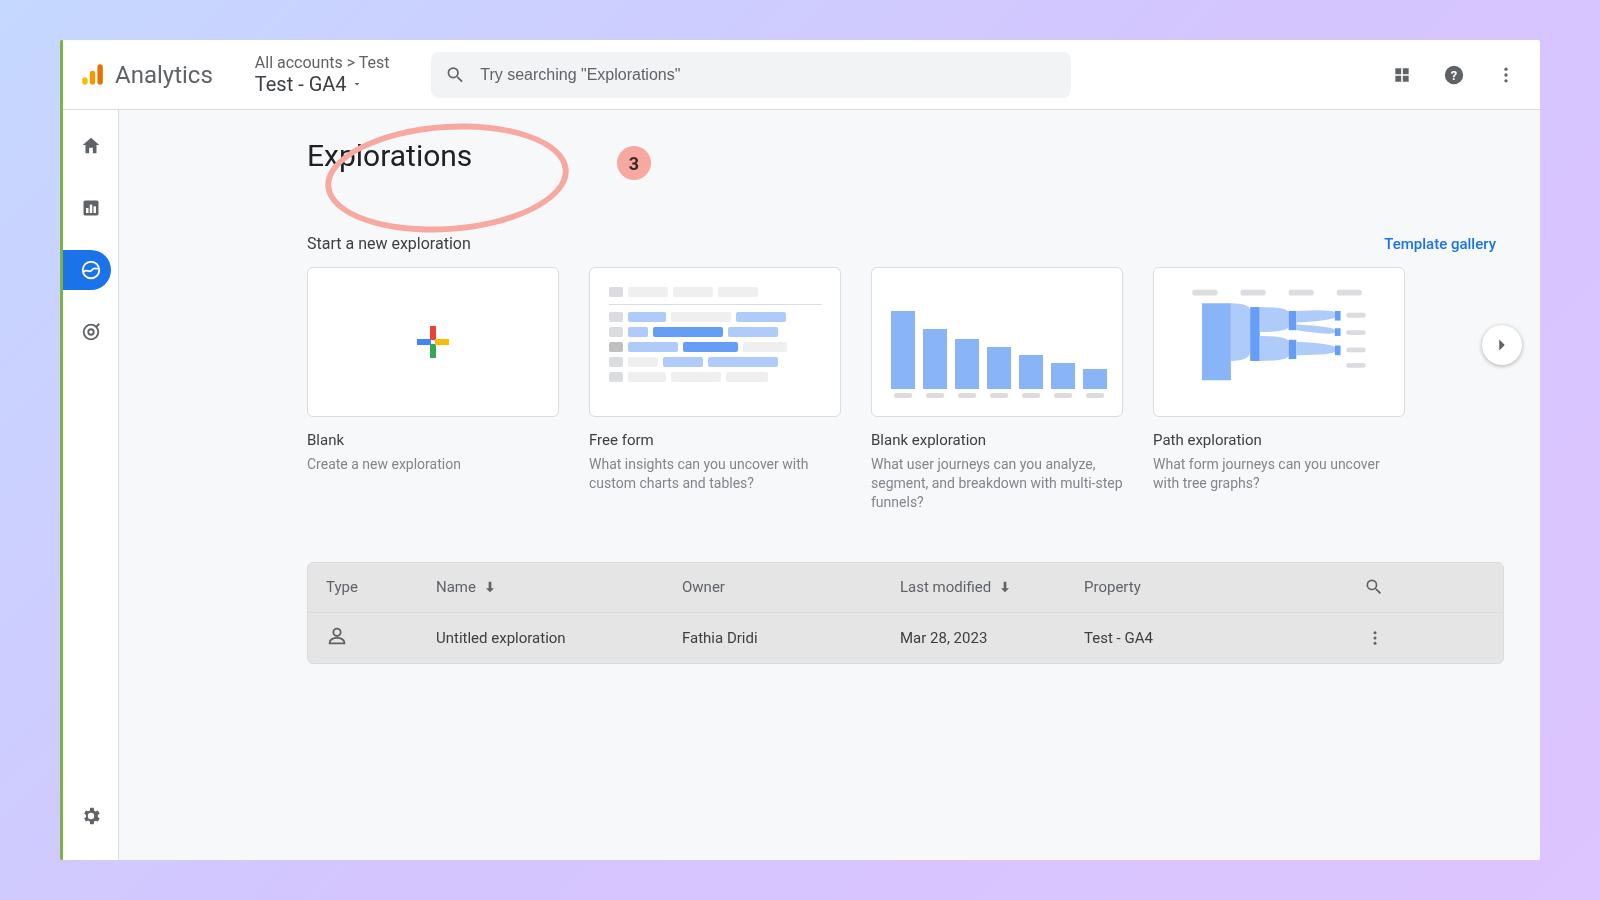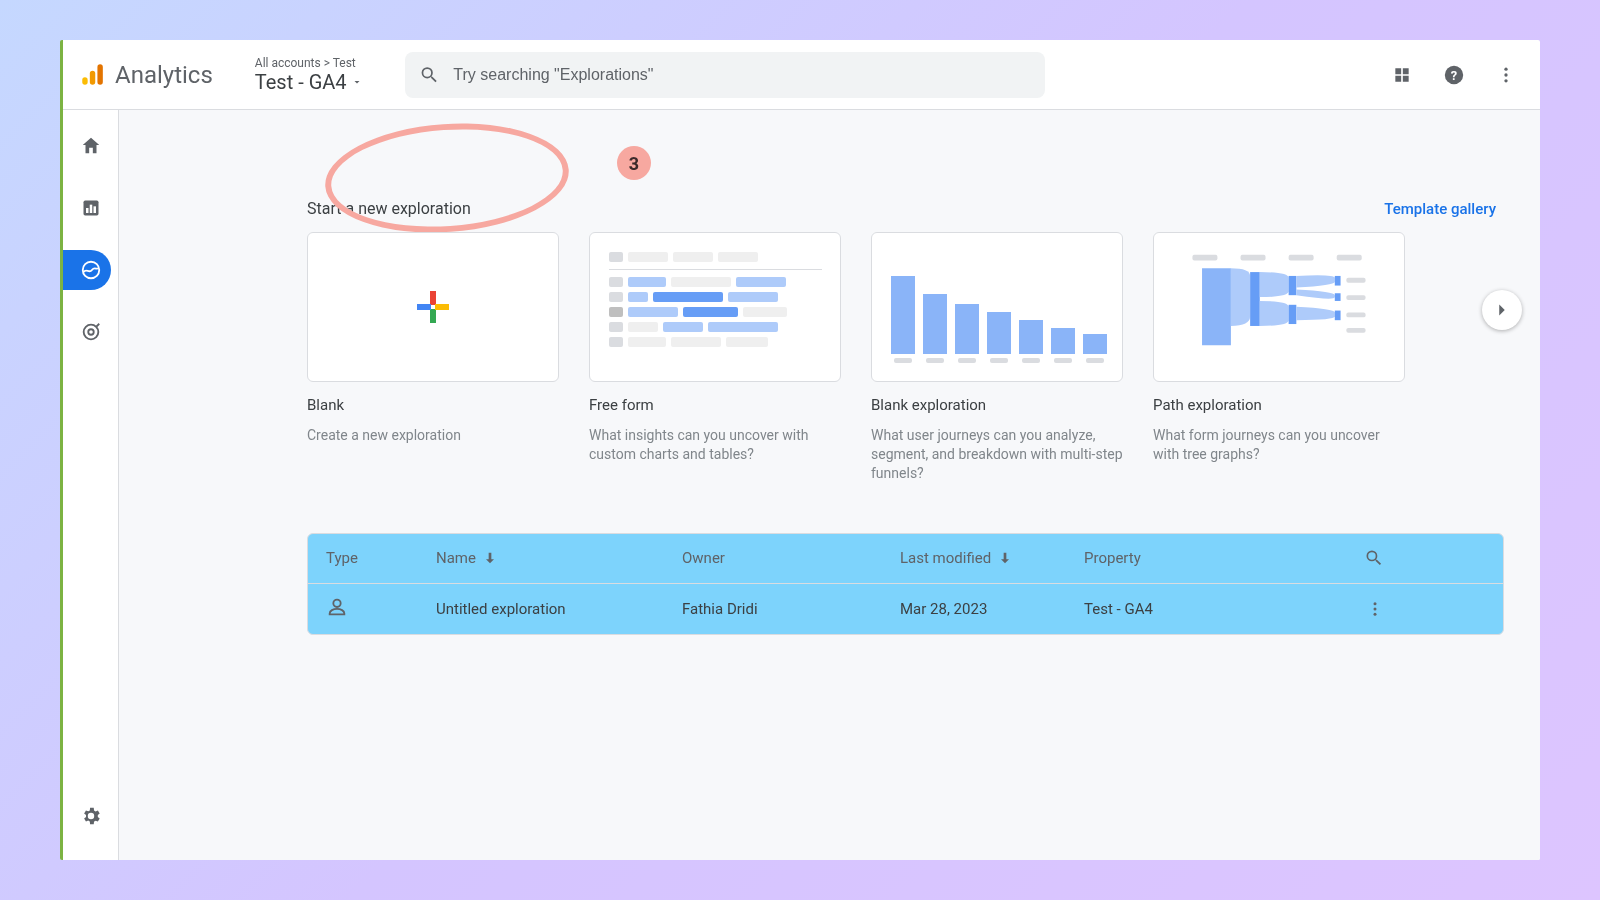--- a/index.html
+++ b/index.html
@@ -3,44 +3,44 @@
 <meta charset="utf-8">
 <style>
   * { box-sizing: border-box; margin: 0; padding: 0; }
   body { font-family: Roboto, Arial, sans-serif; background: linear-gradient(135deg, #c5d8ff 0%, #d4c5ff 50%, #ddc5ff 100%); width: 1600px; height: 900px; overflow: hidden; padding: 40px 60px; }
   .app-frame { background: #fff; width: 100%; height: 100%; border-left: 3px solid #7cb342; display: flex; flex-direction: column; border-radius: 2px; overflow: hidden; position: relative; }
   .topbar { height: 70px; display: flex; align-items: center; padding: 0 16px; border-bottom: 1px solid #dadce0; gap: 22px; }
   .logo-block { display: flex; align-items: center; gap: 10px; }
   .logo-svg { width: 26px; height: 26px; }
   .app-name { font-size: 24px; color: #5f6368; }
   .account-block { display: flex; flex-direction: column; margin-left: 20px; }
-  .breadcrumb { font-size: 12px; color: #5f6368; }
+  .breadcrumb { font-size: 16px; color: #5f6368; }
   .property-name { font-size: 20px; color: #3c4043; display: flex; align-items: center; gap: 4px; }
   .search-wrap { flex: 0 0 640px; height: 46px; background: #f1f3f4; border-radius: 8px; display: flex; align-items: center; padding: 0 14px; gap: 14px; margin-left: 20px; }
   .search-wrap input { border: none; background: transparent; font-size: 16px; color: #5f6368; width: 100%; outline: none; }
   .search-wrap input::placeholder { color: #5f6368; }
   .topbar-icons { margin-left: auto; display: flex; align-items: center; gap: 28px; padding-right: 6px; }
   .icon-btn { width: 24px; height: 24px; display:flex; align-items:center; justify-content:center; color:#5f6368; cursor:pointer; }
   .main-area { flex: 1; display: flex; min-height: 0; }
   .sidenav { width: 56px; display: flex; flex-direction: column; align-items: center; padding-top: 16px; gap: 22px; border-right: 1px solid #dadce0; position: relative; }
   .sidenav .nav-item { width: 40px; height: 40px; display:flex; align-items:center; justify-content:center; color:#5f6368; cursor:pointer; border-radius: 50%; }
   .sidenav .nav-item.active { background: #1a73e8; color: #fff; border-radius: 0 24px 24px 0; width: 48px; margin-left: -8px; padding-left: 8px; }
   .sidenav .settings { margin-top: auto; margin-bottom: 24px; }
   .content { flex: 1; background: #f7f8fa; overflow: auto; padding: 28px 36px 36px 188px; position: relative; }
   .page-title { font-size: 30px; color: #202124; font-weight: 400; }
   .subtitle-row { display: flex; justify-content: space-between; align-items: flex-end; margin-top: 28px; margin-bottom: 14px; padding-right: 8px; }
   .subtitle { font-size: 16px; color: #3c4043; }
   .tpl-link { font-size: 15px; color: #1a73e8; font-weight: 500; cursor: pointer; margin-top: 34px; }
   .cards-row { display: flex; gap: 30px; position: relative; }
   .card { width: 252px; }
   .card .preview { height: 150px; background: #fff; border: 1px solid #dadce0; border-radius: 6px; display:flex; align-items:center; justify-content:center; overflow:hidden; cursor:pointer; }
   .card-title { font-size: 15px; color: #3c4043; margin-top: 14px; }
-  .card-desc { font-size: 14px; color: #80868b; margin-top: 12px; line-height: 1.35; }
+  .card-desc { font-size: 14px; color: #80868b; margin-top: 6px; line-height: 1.35; }
   .next-btn { position: absolute; right: -18px; top: 58px; width: 40px; height: 40px; background: #fff; border-radius: 50%; box-shadow: 0 1px 4px rgba(0,0,0,.3); display:flex; align-items:center; justify-content:center; color:#5f6368; cursor:pointer; }
-  .table-wrap { background:#7dd3fc; border:1px solid #dadce0; border-radius:6px; margin-top: 50px; }
+  .table-wrap { background:#e5e5e5; border:1px solid #dadce0; border-radius:6px; margin-top: 50px; }
   .thead, .trow { display:grid; grid-template-columns: 110px 246px 218px 184px 240px 60px; align-items:center; padding: 0 18px; height: 50px; font-size: 15px; color:#3c4043; }
   .thead { border-bottom: 1px solid #dadce0; color:#5f6368; }
   .th { display:flex; align-items:center; gap:6px; }
   .tsearch { display:flex; justify-content:flex-end; color:#5f6368; }
   .trow .type-ico { color:#5f6368; }
   .row-more { display:flex; justify-content:flex-end; color:#5f6368; cursor:pointer; }
   
   .anno-circle { position:absolute; left: 206px; top: 14px; width: 244px; height: 108px; border: 6px solid #f7a8a0; border-radius: 50%; transform: rotate(-4deg); pointer-events:none; }
   .anno-badge { position:absolute; left: 498px; top: 36px; width: 34px; height: 34px; background:#f7a8a0; border-radius:50%; display:flex; align-items:center; justify-content:center; font-weight:700; color:#3c2a2a; font-size:18px; pointer-events:none; }
   
@@ -139,20 +139,21 @@
         <svg width="22" height="22" viewBox="0 0 24 24">
             <path fill="currentColor" d="M19.4 13a7.5 7.5 0 000-2l2.1-1.6-2-3.4-2.5 1a7.6 7.6 0 00-1.7-1L15 3h-4l-.3 2.9a7.6 7.6 0 00-1.7 1l-2.5-1-2 3.4L6.6 11a7.5 7.5 0 000 2l-2.1 1.6 2 3.4 2.5-1a7.6 7.6 0 001.7 1L11 21h4l.3-2.9a7.6 7.6 0 001.7-1l2.5 1 2-3.4zM12 15.5A3.5 3.5 0 1115.5 12 3.5 3.5 0 0112 15.5z"></path>
           </svg>
       </div>
     </div>
 
     <div class="content">
       <div class="anno-circle"></div>
       <div class="anno-badge">3</div>
 
+      <div class="page-title">Explorations</div>
       <div class="subtitle-row">
         <div class="subtitle">Start a new exploration</div>
         <div class="tpl-link">Template gallery</div>
       </div>
 
       <div class="cards-row">
 
         <div class="card">
           <div class="preview">
             <svg width="40" height="40" viewBox="0 0 40 40">

